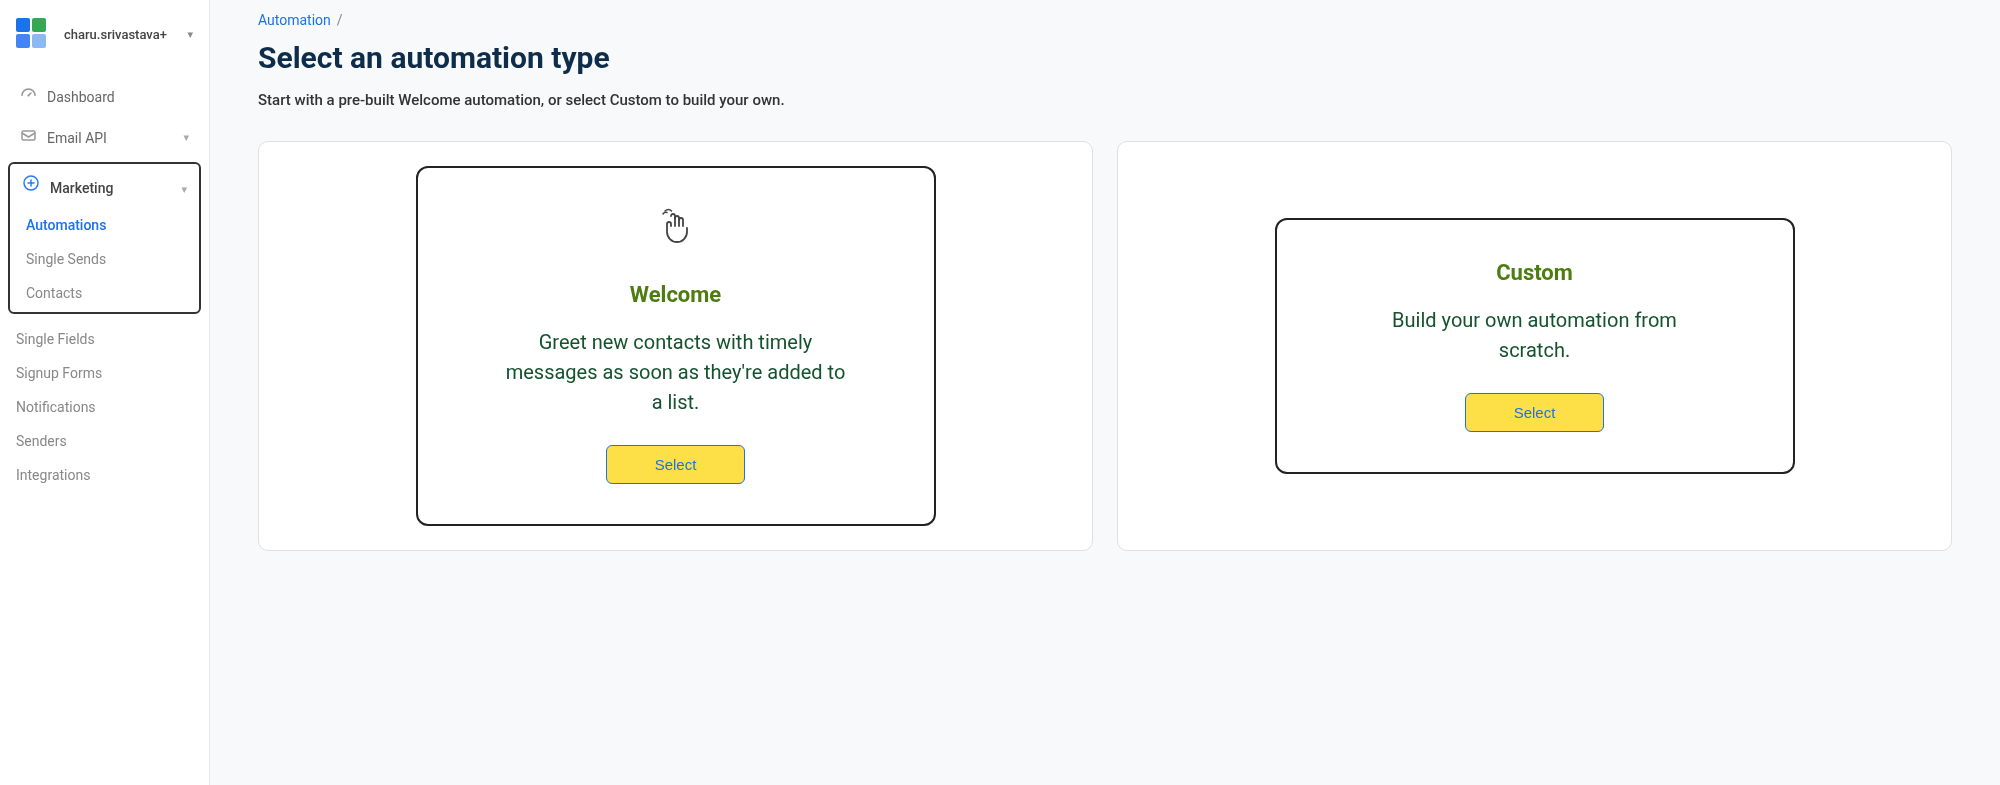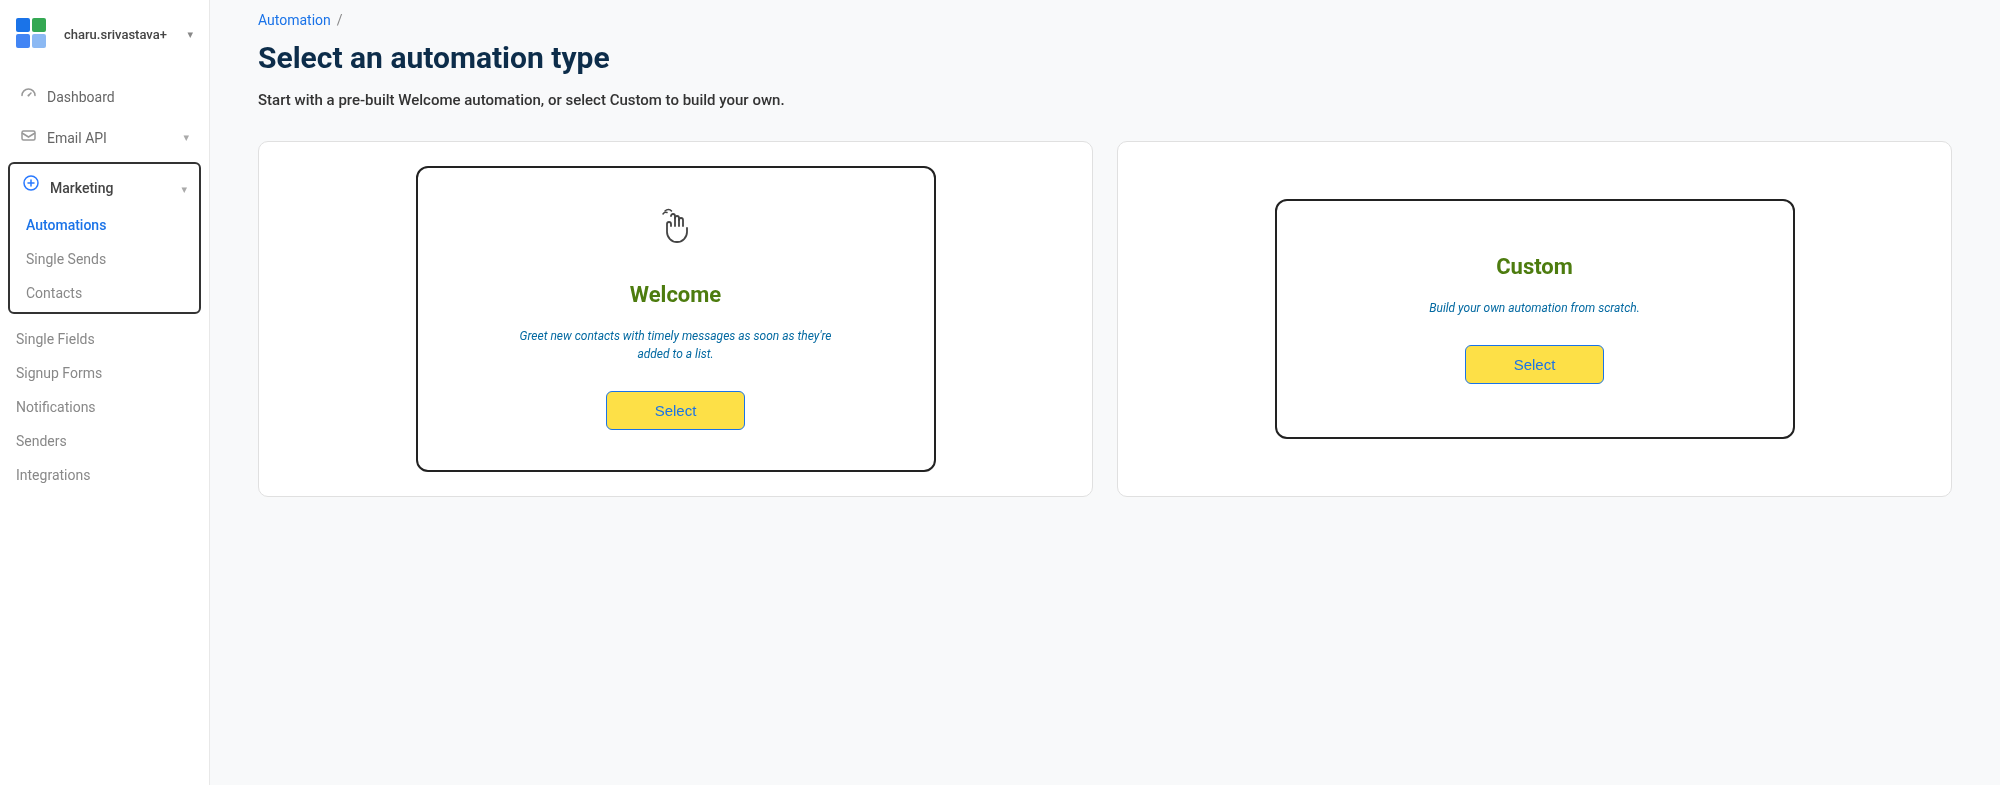--- a/index.html
+++ b/index.html
@@ -213,25 +213,24 @@
       margin-bottom: 4px;
     }
 
     .card-title {
       font-size: 22px;
       font-weight: 700;
       color: #4d7c0f;
     }
 
     .card-description {
-      font-size: 12px;
-      color: #0369a1;
+      font-size: 20px;
+      color: #14532d;
       line-height: 1.5;
       max-width: 340px;
-      font-style: italic;
     }
 
     .card-select-btn {
       border: 1.5px solid #1a73e8;
       background: #fde047;
       color: #1a73e8;
       font-size: 15px;
       padding: 10px 48px;
       border-radius: 6px;
       cursor: pointer;

